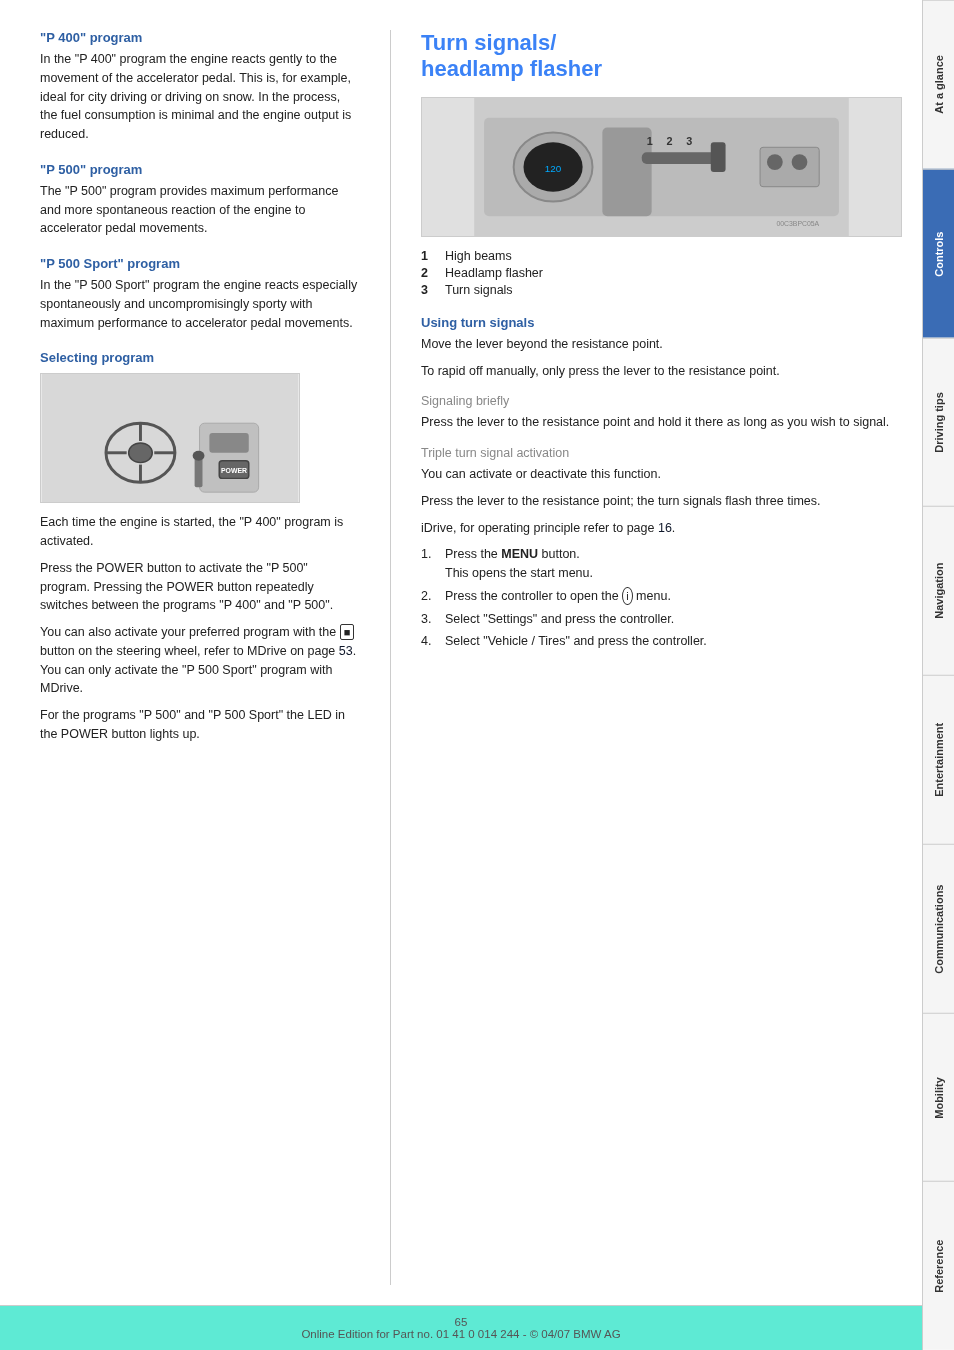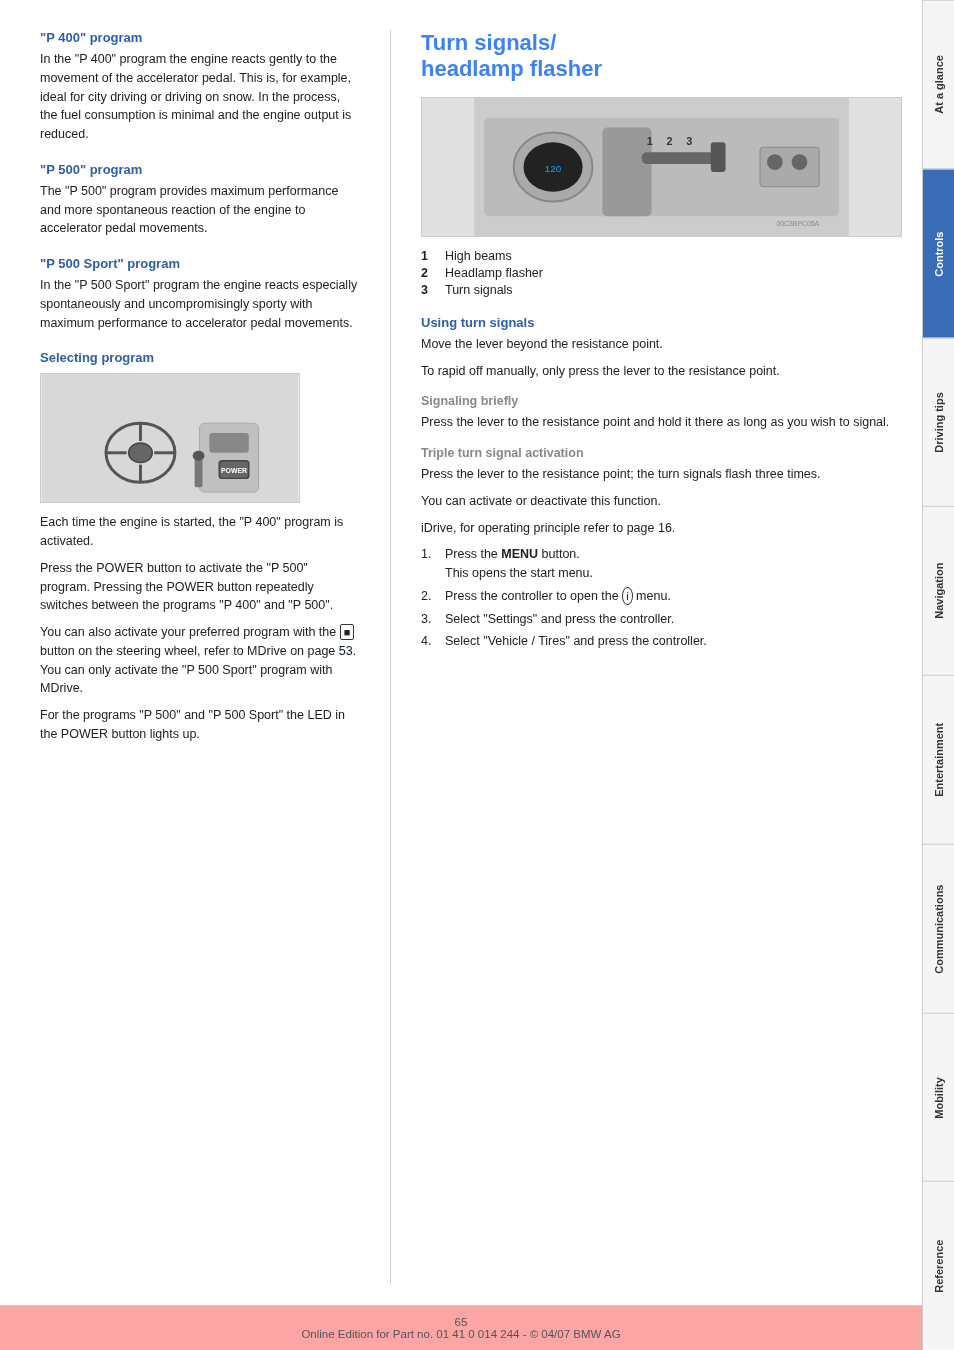--- a/index.html
+++ b/index.html
@@ -200,32 +200,32 @@
       margin: 0;
     }
 
     
     .footer {
       border-top: 1px solid #ccc;
       padding: 10px 20px;
       text-align: center;
       font-size: 11.5px;
       color: #555;
-      background: #fca5a5;
+      background: #5eead4;
     }
 
     .inline-link {
       color: #0f172a;
       text-decoration: none;
     }
 
     .section-sub-heading {
       color: #888;
       font-size: 12.5px;
-      font-weight: bold;
+      font-weight: normal;
       margin-bottom: 5px;
       margin-top: 14px;
     }
   </style>
 </head>
 <body>
 
 <div class="main">
   <div class="page-content">
 
@@ -323,22 +323,22 @@
 
       <div class="section-heading">Using turn signals</div>
       <div class="body-text">Move the lever beyond the resistance point.</div>
       <div class="body-text">To rapid off manually, only press the lever to the resistance point.</div>
 
 
       <div class="section-sub-heading">Signaling briefly</div>
       <div class="body-text">Press the lever to the resistance point and hold it there as long as you wish to signal.</div>
 
       <div class="section-sub-heading">Triple turn signal activation</div>
+      <div class="body-text">You can activate or deactivate this function.</div>
       <div class="body-text">Press the lever to the resistance point; the turn signals flash three times.</div>
-      <div class="body-text">You can activate or deactivate this function.</div>
       <div class="body-text">
         iDrive, for operating principle refer to page <span class="inline-link">16</span>.
       </div>
 
       <ol class="steps-list">
         <li>
           <span class="step-num">1.</span>
           <span>Press the <strong>MENU</strong> button.<br>
           <span style="margin-left:0;">This opens the start menu.</span>
           </span>

